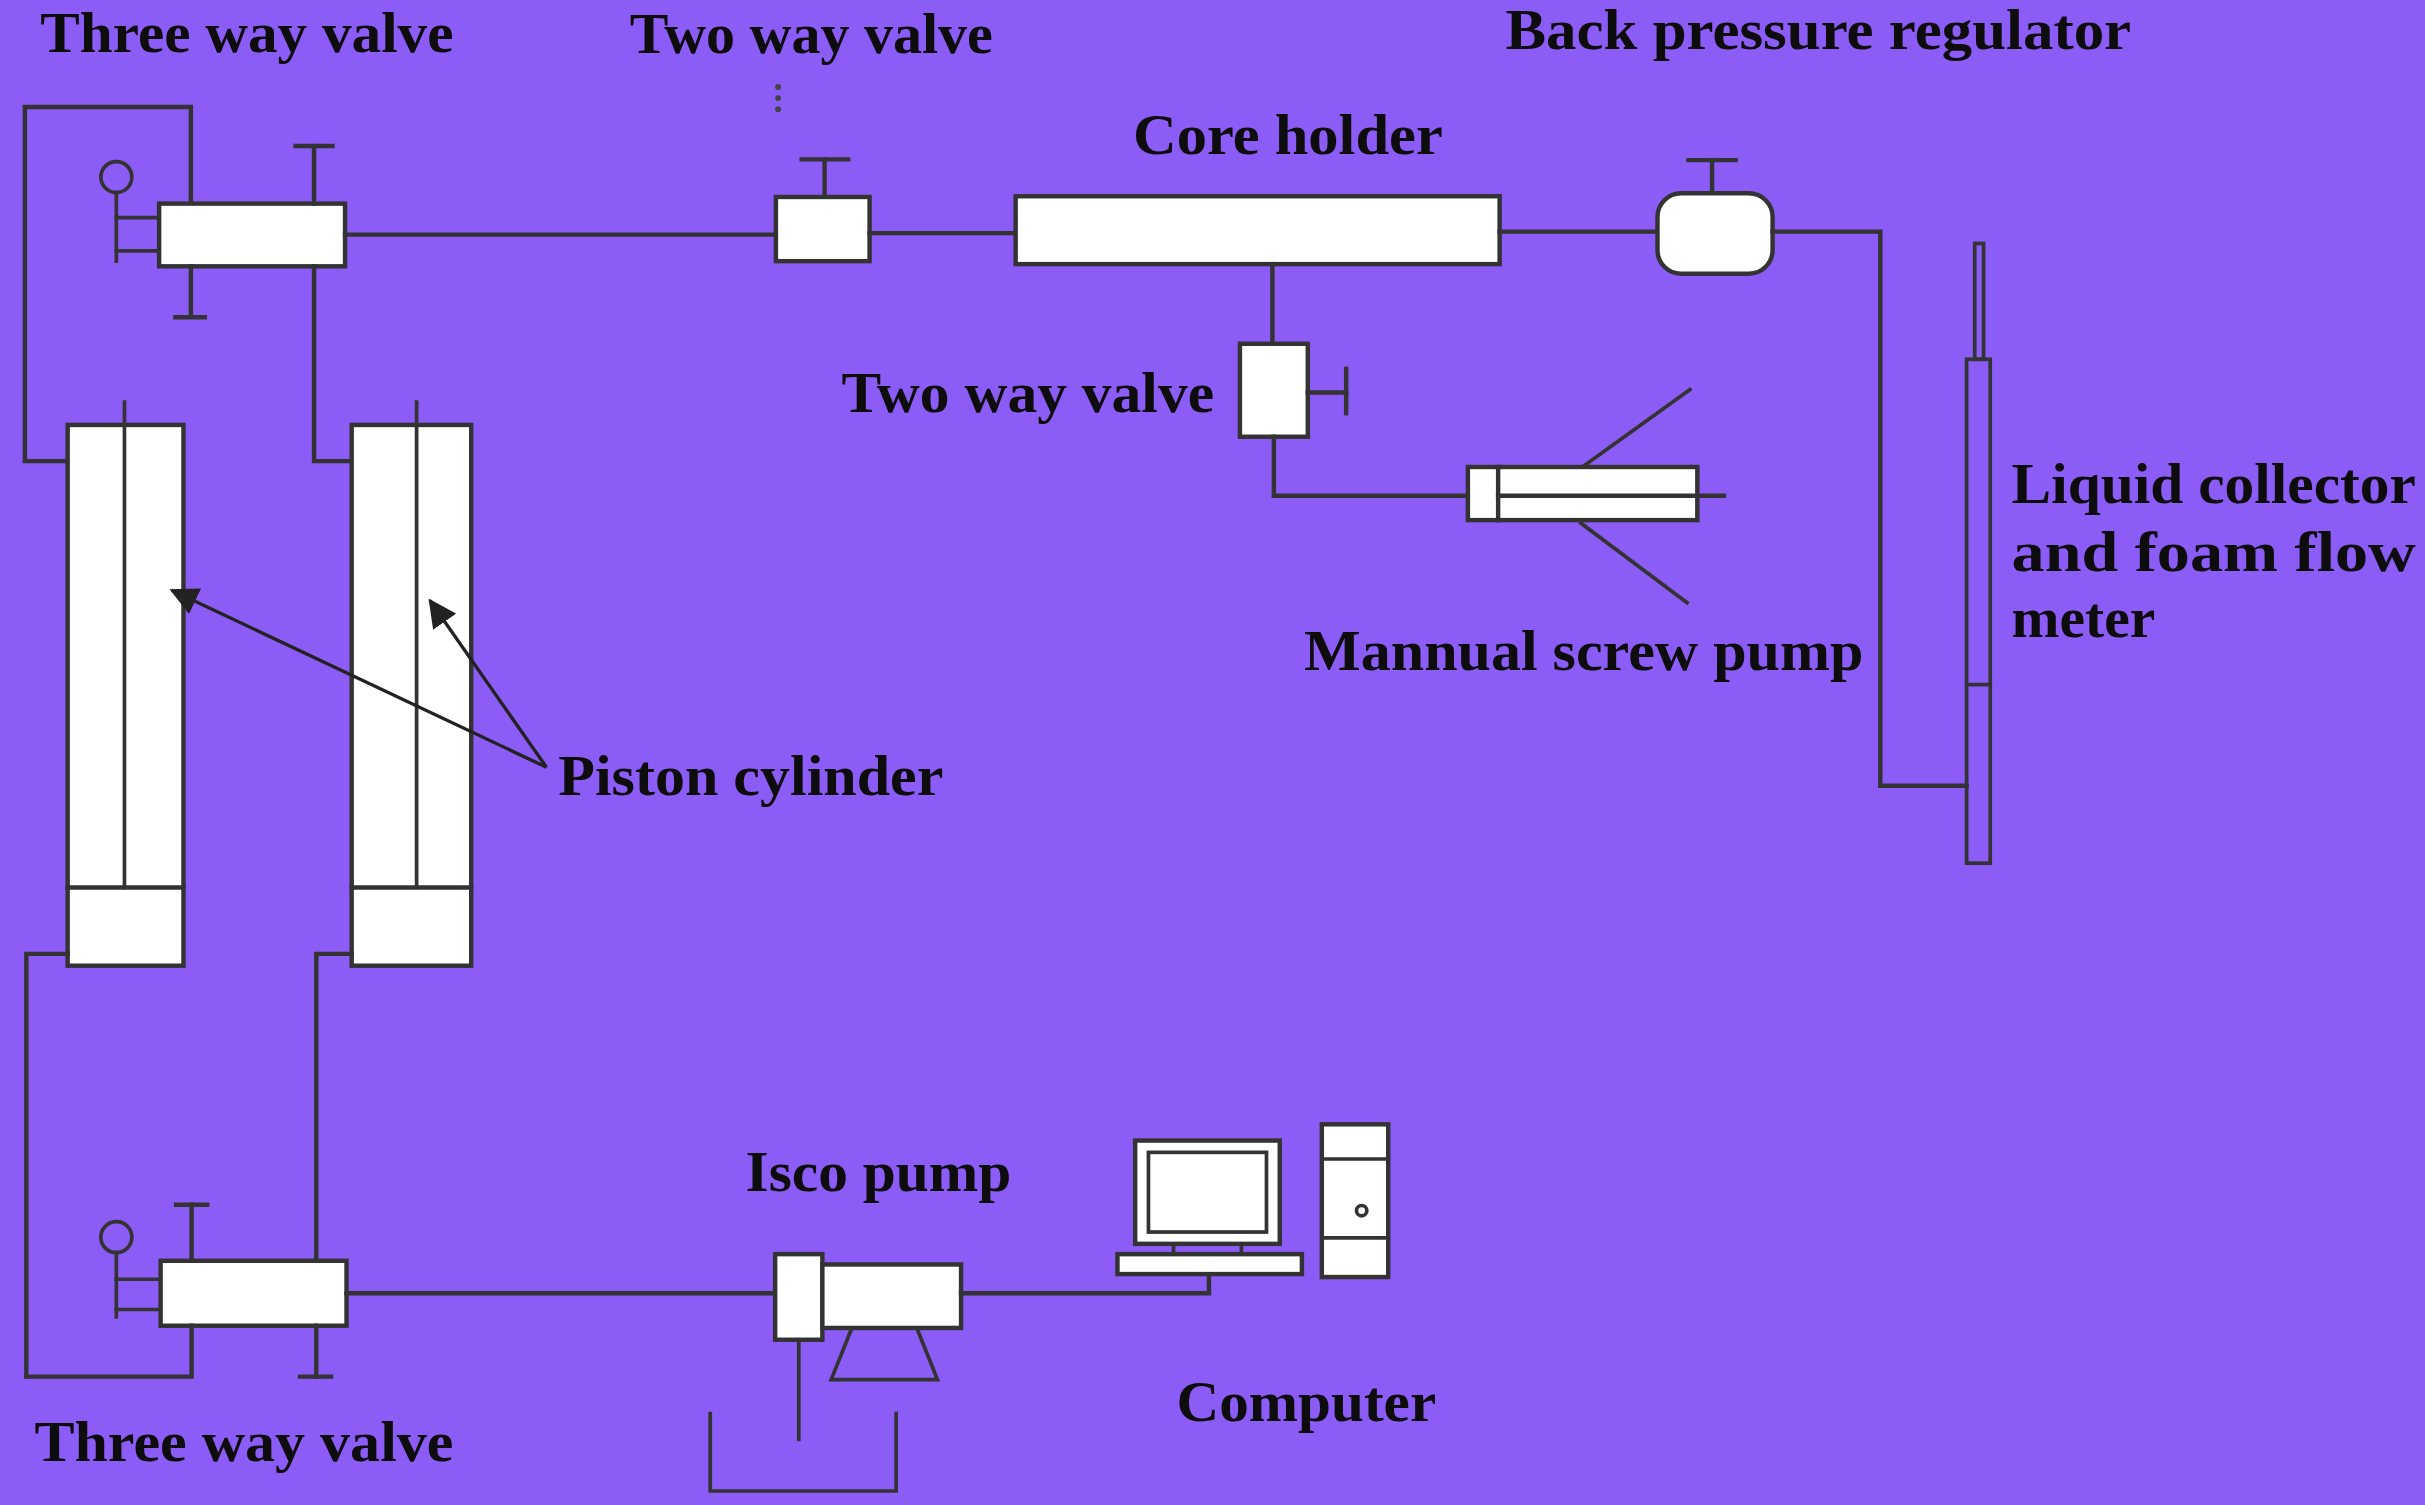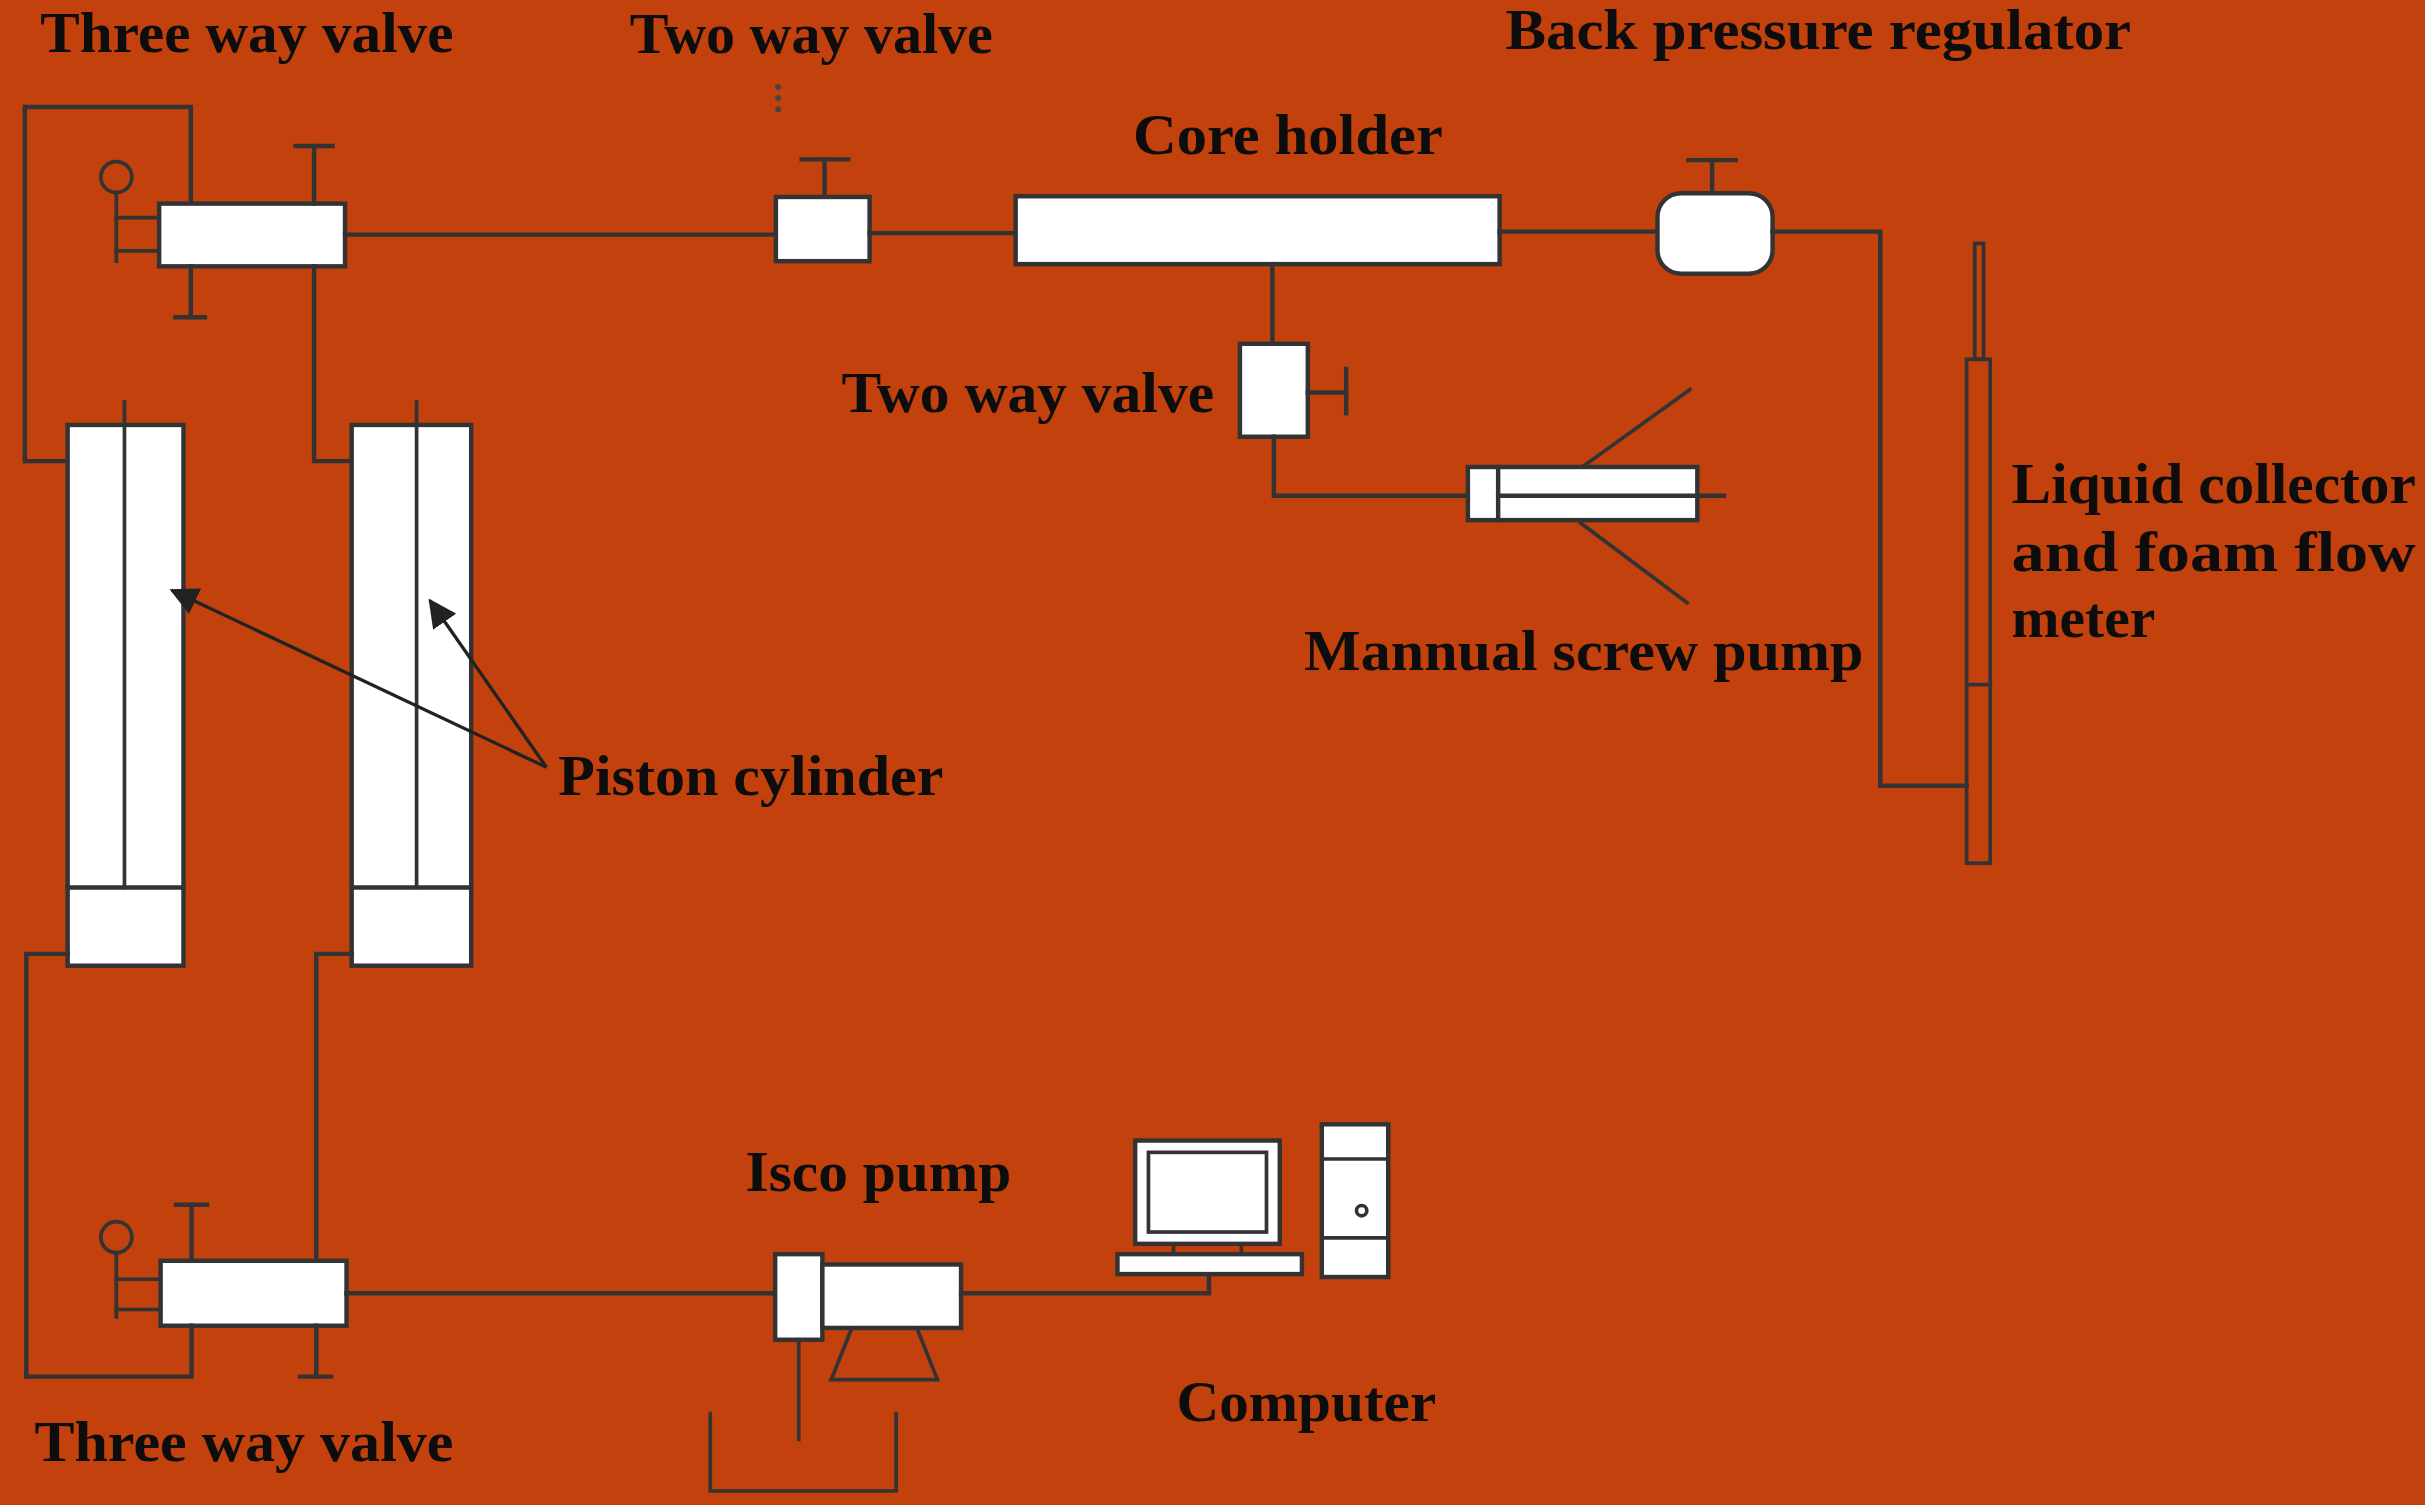--- a/index.html
+++ b/index.html
@@ -1,16 +1,16 @@
 <!DOCTYPE html>
 <html style="font-size:11.8px"><head>
 <meta charset="utf-8">
 <style>
   html,body{margin:0;padding:0;background:#ffffff;}
-  .stage{position:relative;width:2426px;height:1505px;background:#c2410c;overflow:hidden;}
+  .stage{position:relative;width:2426px;height:1505px;background:#8b5cf6;overflow:hidden;}
   svg{display:block;width:100%;height:100%;}
   .ln{stroke:#333333;stroke-width:6;fill:none;stroke-linecap:square;}
   .thin{stroke:#333333;stroke-width:5;fill:none;stroke-linecap:square;}
   .box{stroke:#333333;stroke-width:6;fill:#ffffff;}
   .lbl{font-family:"Liberation Serif","DejaVu Serif",serif;font-weight:bold;font-size:78px;fill:#0d0d0d;}
   .dot{fill:#444444;}
   .arrowline{stroke:#222222;stroke-width:4.5;fill:none;}
 </style>
 </head>
 <body>

